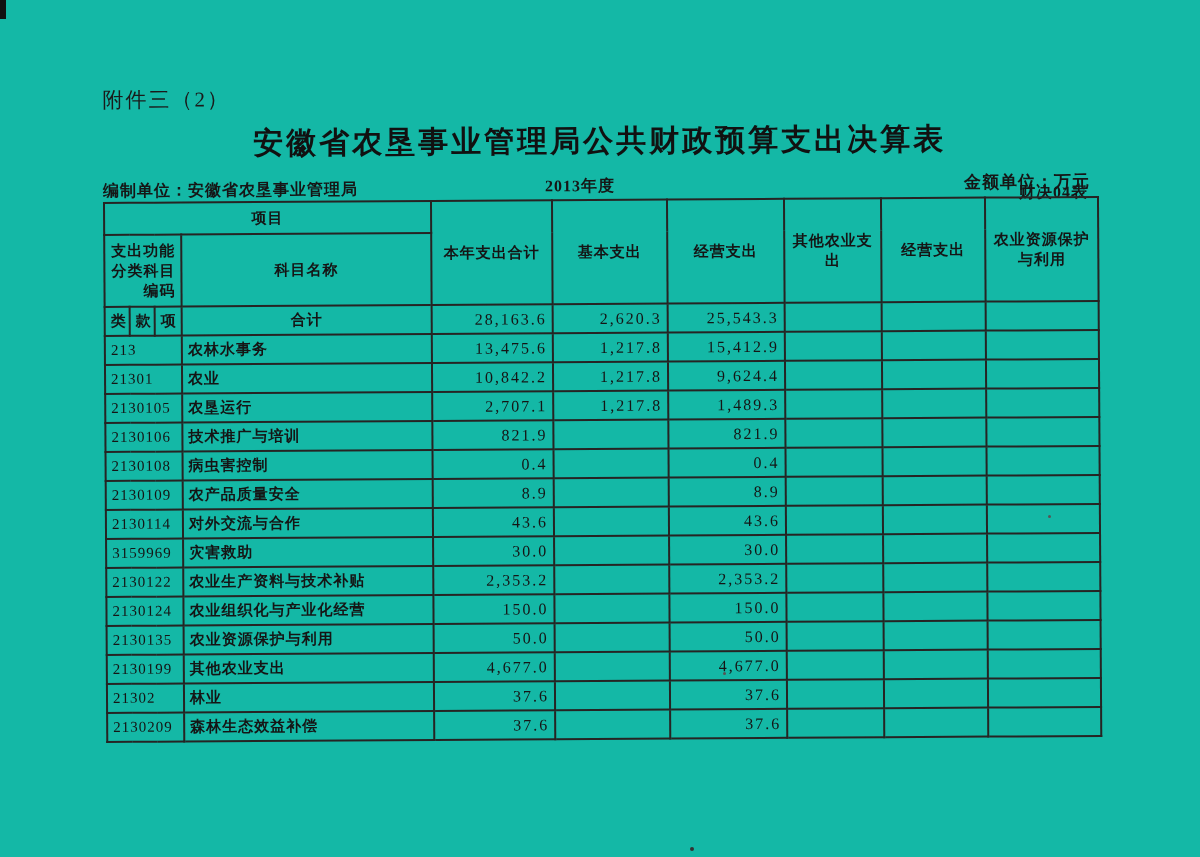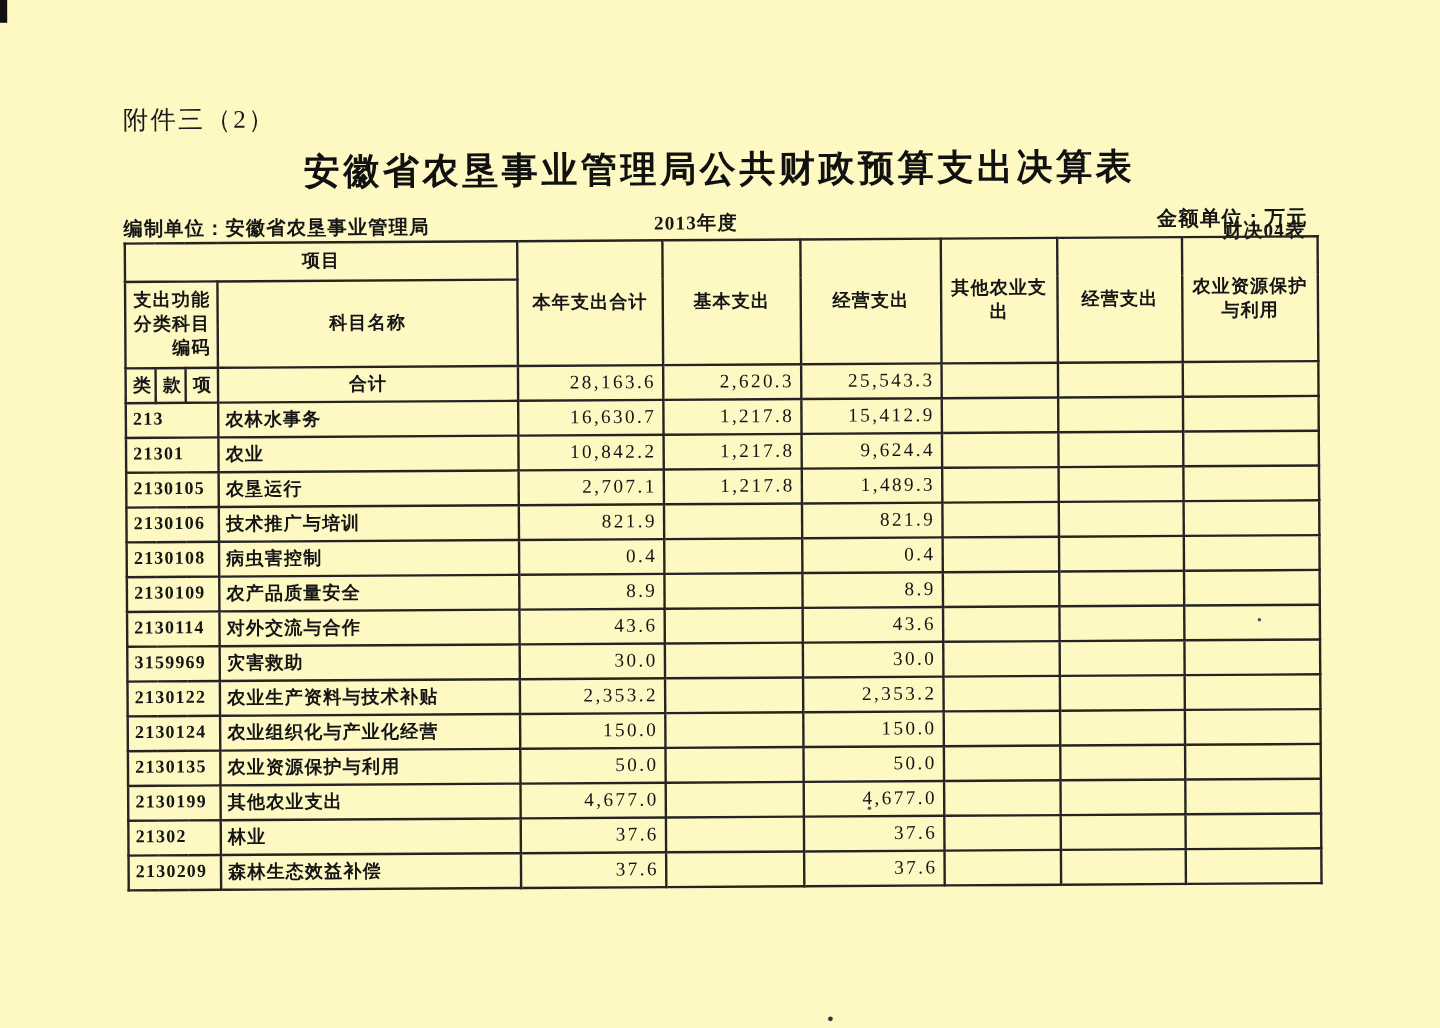--- a/index.html
+++ b/index.html
@@ -5,21 +5,21 @@
   html,body{margin:0;padding:0;}
   body{
     width:1200px;height:857px;
     background:#e9e9e9;
     font-family:"Liberation Serif","DejaVu Serif",serif;
     overflow:hidden;
   }
   .page{
     position:relative;
     width:1200px;height:857px;
-    background:#fef9c3;
+    background:#14b8a6;
     color:#161616;
     overflow:hidden;
   }
   
   .corner-mark{
     position:absolute;left:0;top:0;width:6px;height:19px;background:#111;
   }
   .speck{position:absolute;background:#555;border-radius:50%;}
   .speck.s1{left:690px;top:847px;width:4px;height:4px;background:#333;}
   .speck.s2{left:1048px;top:515px;width:3px;height:3px;}
@@ -77,21 +77,21 @@
   }
   td.hdr-project{height:30px;}
   td.hdr-code{height:70px;text-align:right;}
   td.code-sub-cell{text-align:center;font-weight:bold;height:30px;padding:0 2px;}
   td.name-cell{letter-spacing:1px;}
   td.name-total{text-align:center;font-weight:bold;}
   td.name-class,td.name-sub{padding-left:5px;font-weight:bold;}
   td.name-item{padding-left:24px;font-weight:bold;}
   td.code-cell{
     font-family:"Liberation Serif","DejaVu Serif",serif;
-    font-weight:bold;letter-spacing:1px;font-size:15px;
+    font-weight:normal;letter-spacing:1px;font-size:15px;
     padding-left:4px;
   }
   td.num-cell{
     text-align:right;
     font-family:"Liberation Serif","DejaVu Serif",serif;
     letter-spacing:2px;
     padding-right:4px;
     font-size:16px;
   }
   tr.data-row td{height:27px;}
@@ -157,21 +157,21 @@
             <td class="num-cell">28,163.6</td>
             <td class="num-cell">2,620.3</td>
             <td class="num-cell">25,543.3</td>
             <td class="num-cell"></td>
             <td class="num-cell"></td>
             <td class="num-cell"></td>
           </tr>
           <tr class="data-row">
             <td class="code-cell" colspan="3">213</td>
             <td class="name-cell name-class">农林水事务</td>
-            <td class="num-cell">16,630.7</td>
+            <td class="num-cell">13,475.6</td>
             <td class="num-cell">1,217.8</td>
             <td class="num-cell">15,412.9</td>
             <td class="num-cell"></td>
             <td class="num-cell"></td>
             <td class="num-cell"></td>
           </tr>
           <tr class="data-row">
             <td class="code-cell" colspan="3">21301</td>
             <td class="name-cell name-sub">农业</td>
             <td class="num-cell">10,842.2</td>

